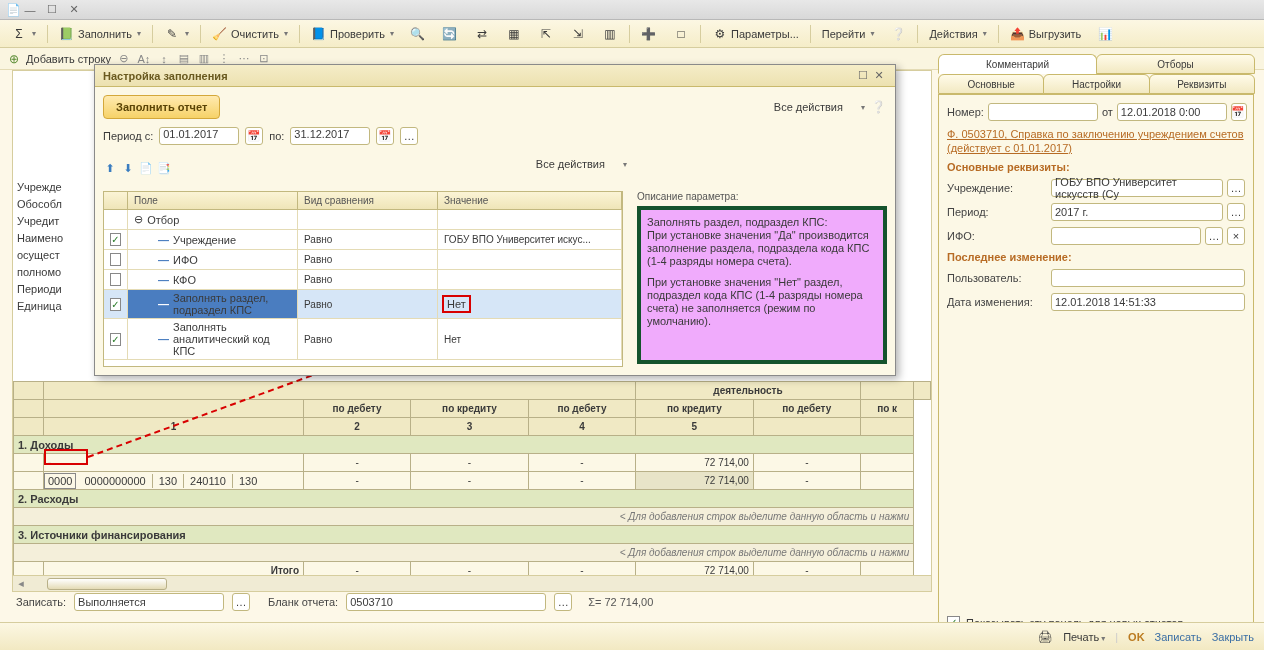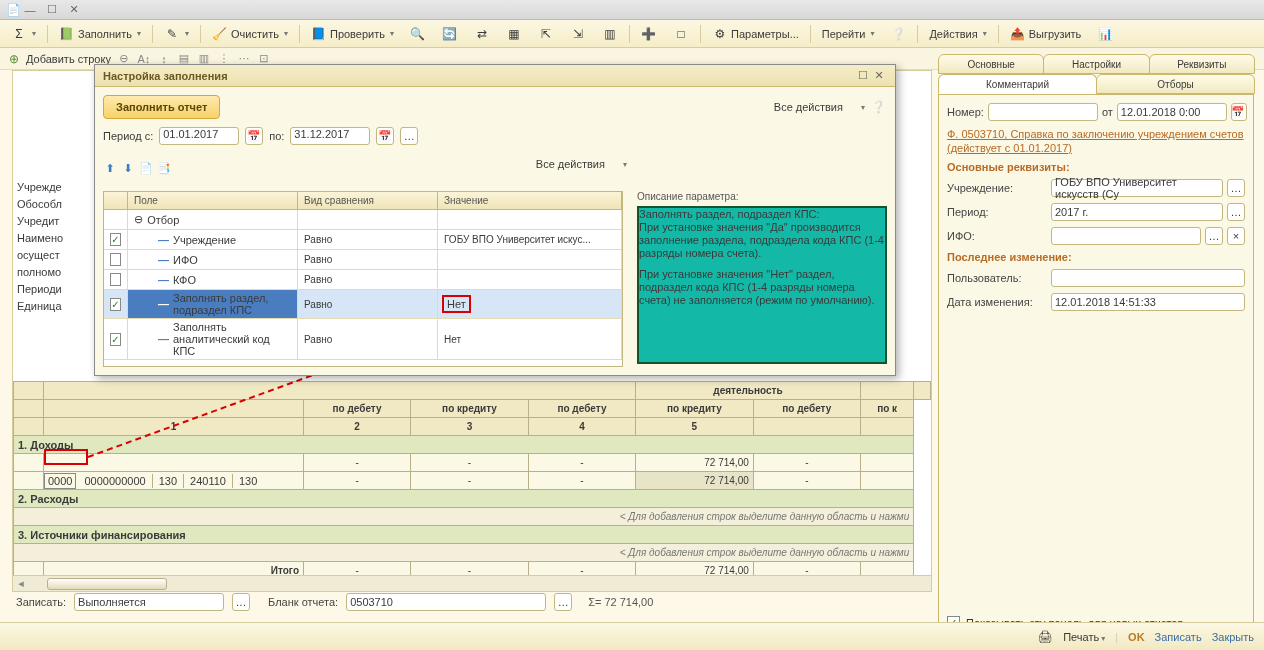--- a/index.html
+++ b/index.html
@@ -54,21 +54,21 @@
 .grow{display:flex;border-bottom:1px solid #e4dbb5;align-items:stretch;min-height:20px}
 .grow.sub{min-height:28px}
 .gc{padding:2px 6px;border-right:1px solid #e4dbb5;display:flex;align-items:center;gap:4px;font-size:10px}
 .gc.c1{width:24px;justify-content:center}.gc.c2{width:170px}.gc.c3{width:140px}.gc.c4{flex:1}
 .grow.sel{background:#d6e6f7}
 .grow.sel .gc.c2{background:#4a7dc0;color:#fff}
 .chk{width:13px;height:13px;border:1px solid #888;background:#fff;display:inline-flex;align-items:center;justify-content:center;font-size:10px;color:#2a7d2a}
 .tree-dash{color:#4a7dc0;font-weight:bold}
 .desc-area{position:absolute;right:8px;top:104px;width:250px;bottom:8px}
 .desc-hdr{font-size:10px;color:#555;margin-bottom:4px}
-.desc-box{border:2px solid #14532d;background:#14b8a6;height:calc(100% - 18px);font-size:10px;line-height:13px;color:#444}
+.desc-box{border:4px solid #14532d;background:#f0abfc;padding:6px;height:calc(100% - 18px);font-size:10px;line-height:13px;color:#444}
 .all-actions{color:#3a6ea5;font-size:10px;display:flex;align-items:center;gap:16px}
 .statusbar{position:absolute;left:12px;right:332px;bottom:36px;height:24px;display:flex;align-items:center;gap:8px;padding:0 4px}
 .statusbar .inp{width:150px;flex:none}
 .sigma{color:#555;margin-left:8px}
 .bottombar{position:absolute;left:0;right:0;bottom:0;height:28px;background:linear-gradient(#fcf7e3,#f2e9c2);border-top:1px solid #d6cd9e;display:flex;align-items:center;justify-content:flex-end;padding:0 10px;gap:10px}
 .link-btn{color:#3a6ea5;cursor:pointer}
 .ok-btn{color:#bb7a1f;font-weight:bold}
 .scrollbar-h{position:absolute;left:0;right:0;bottom:0;height:16px;background:#f0ebd4;border-top:1px solid #d6cd9e;display:flex;align-items:center}
 .scrollbar-h .thumb{width:120px;height:12px;background:linear-gradient(#fff,#e4dbb5);border:1px solid #b8b088;border-radius:3px;margin-left:18px}
 .arrow-pointer{position:absolute;border-top:2px dashed #d80000;transform-origin:left center;z-index:40}
@@ -296,27 +296,27 @@
   <span class="lbl" style="width:auto;margin-left:10px">Бланк отчета:</span>
   <div class="inp" style="width:200px">
       <span>0503710</span>
     </div>
   <span class="cal-ico">…</span>
   <span class="sigma">Σ=  72 714,00</span>
 </div>
 
 <div class="sidebar">
   <div class="tabs">
+    <div class="tab active" style="flex:1 1 50%">Комментарий</div>
+    <div class="tab" style="flex:1 1 50%">Отборы</div>
+  </div>
+  <div class="tabs">
     <div class="tab">Основные</div>
     <div class="tab">Настройки</div>
     <div class="tab">Реквизиты</div>
-  </div>
-  <div class="tabs">
-    <div class="tab active" style="flex:1 1 50%">Комментарий</div>
-    <div class="tab" style="flex:1 1 50%">Отборы</div>
   </div>
   <div class="panel" style="position:relative">
     <div class="row">
       <span class="lbl" style="width:45px">Номер:</span>
       <div class="inp small"></div>
       <span>от</span>
       <div class="inp small">
           <span>12.01.2018 0:00</span>
         </div>
       <span class="cal-ico">📅</span>

